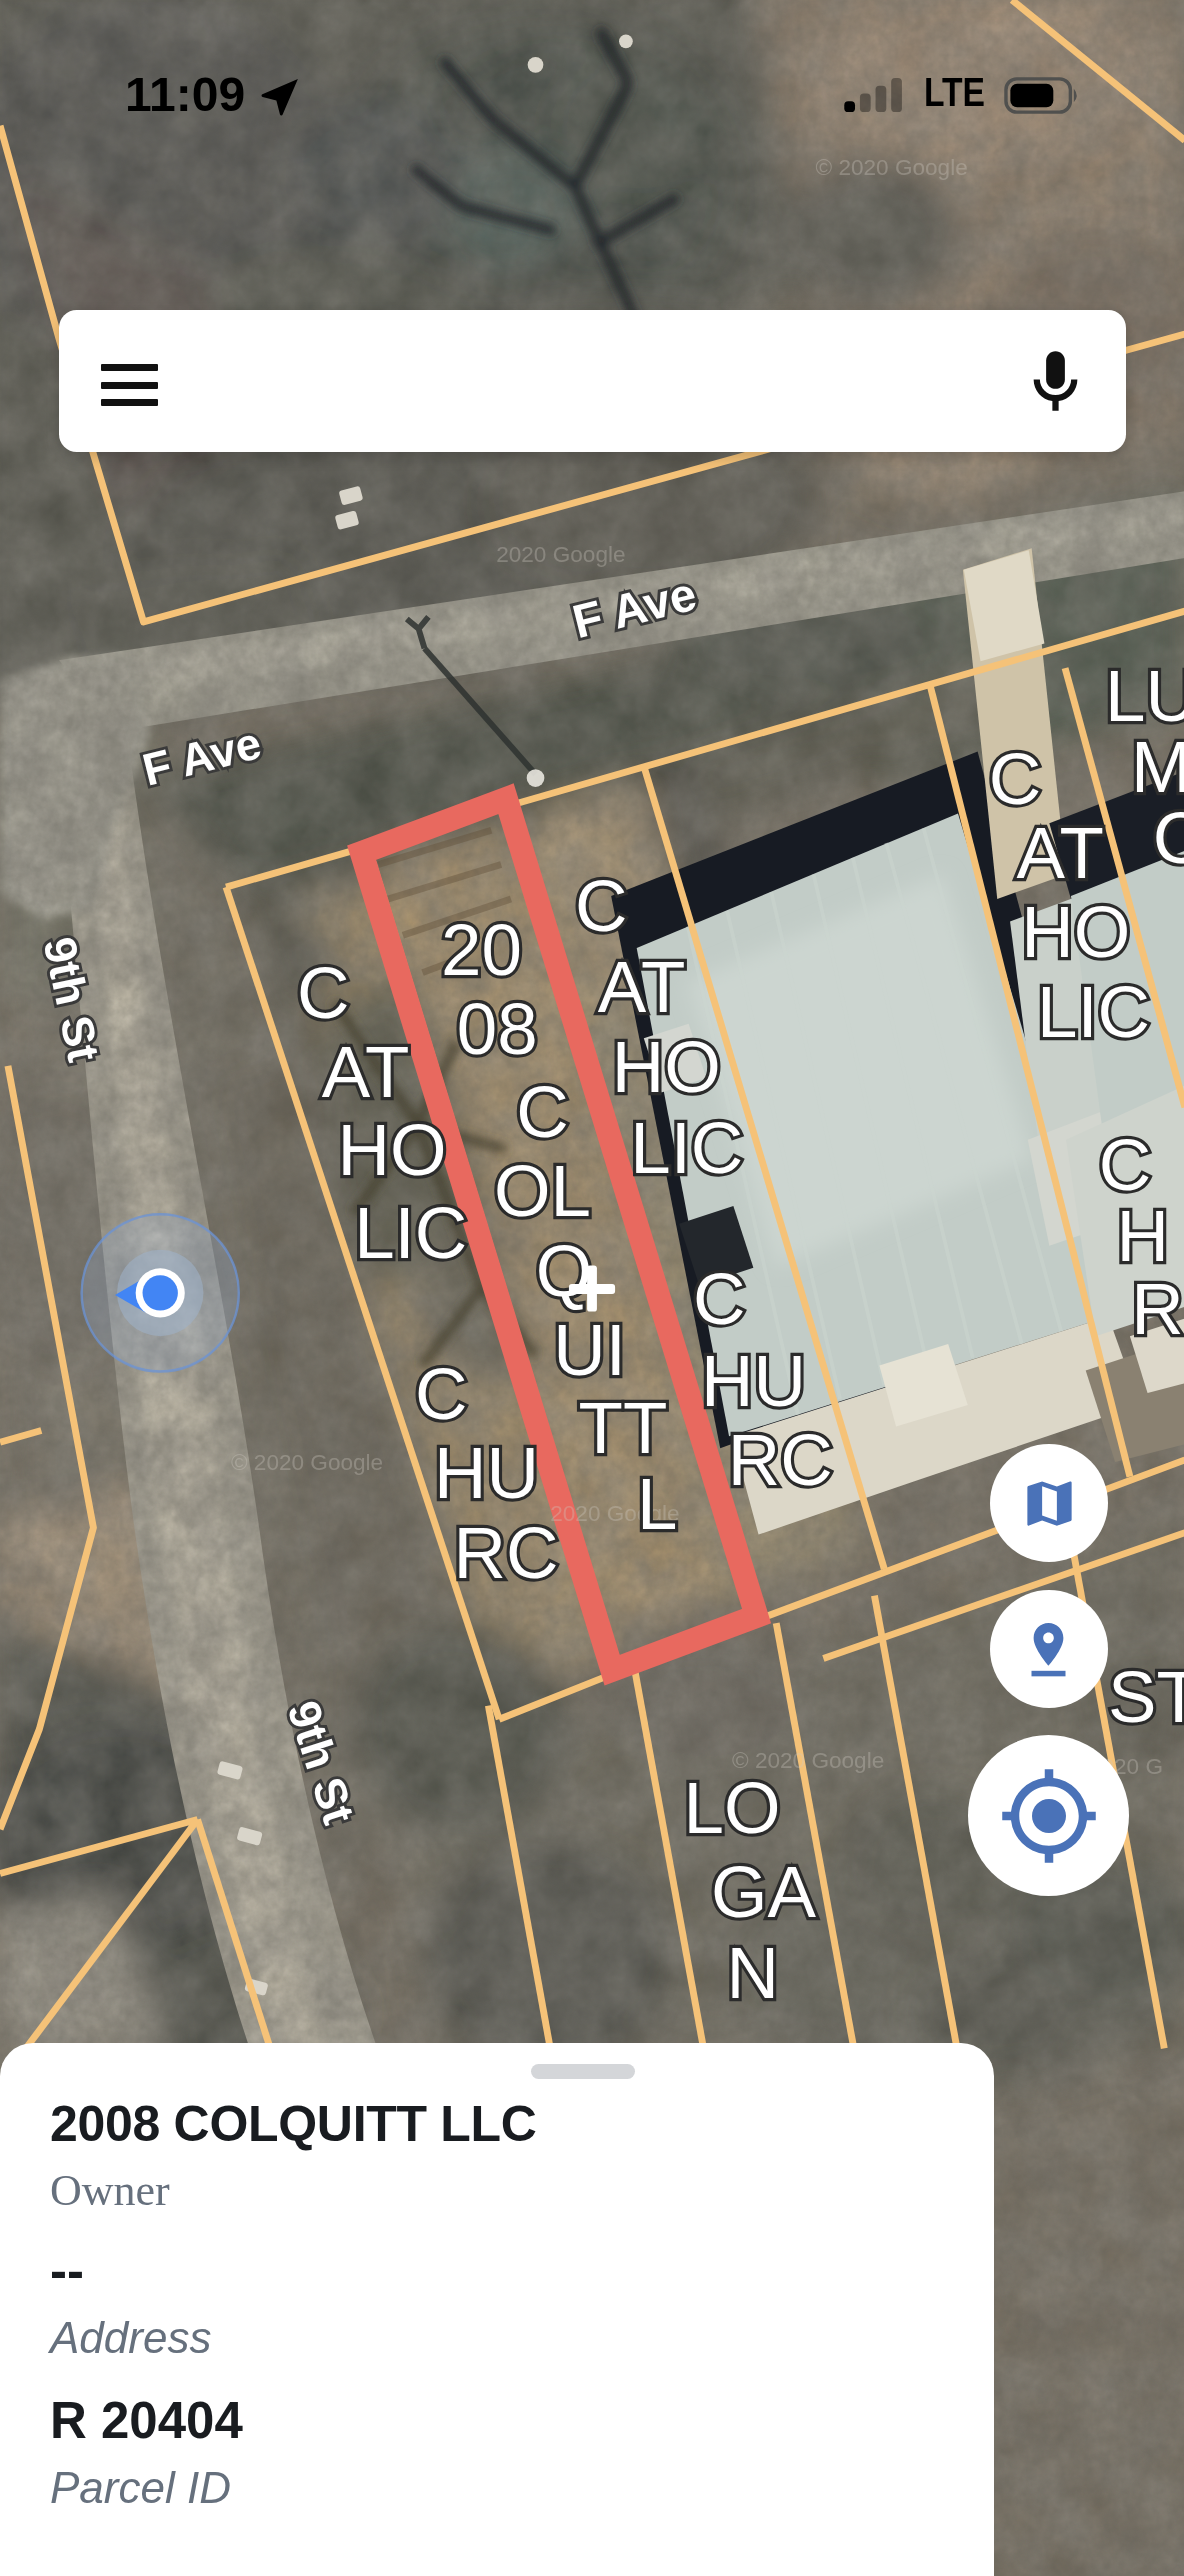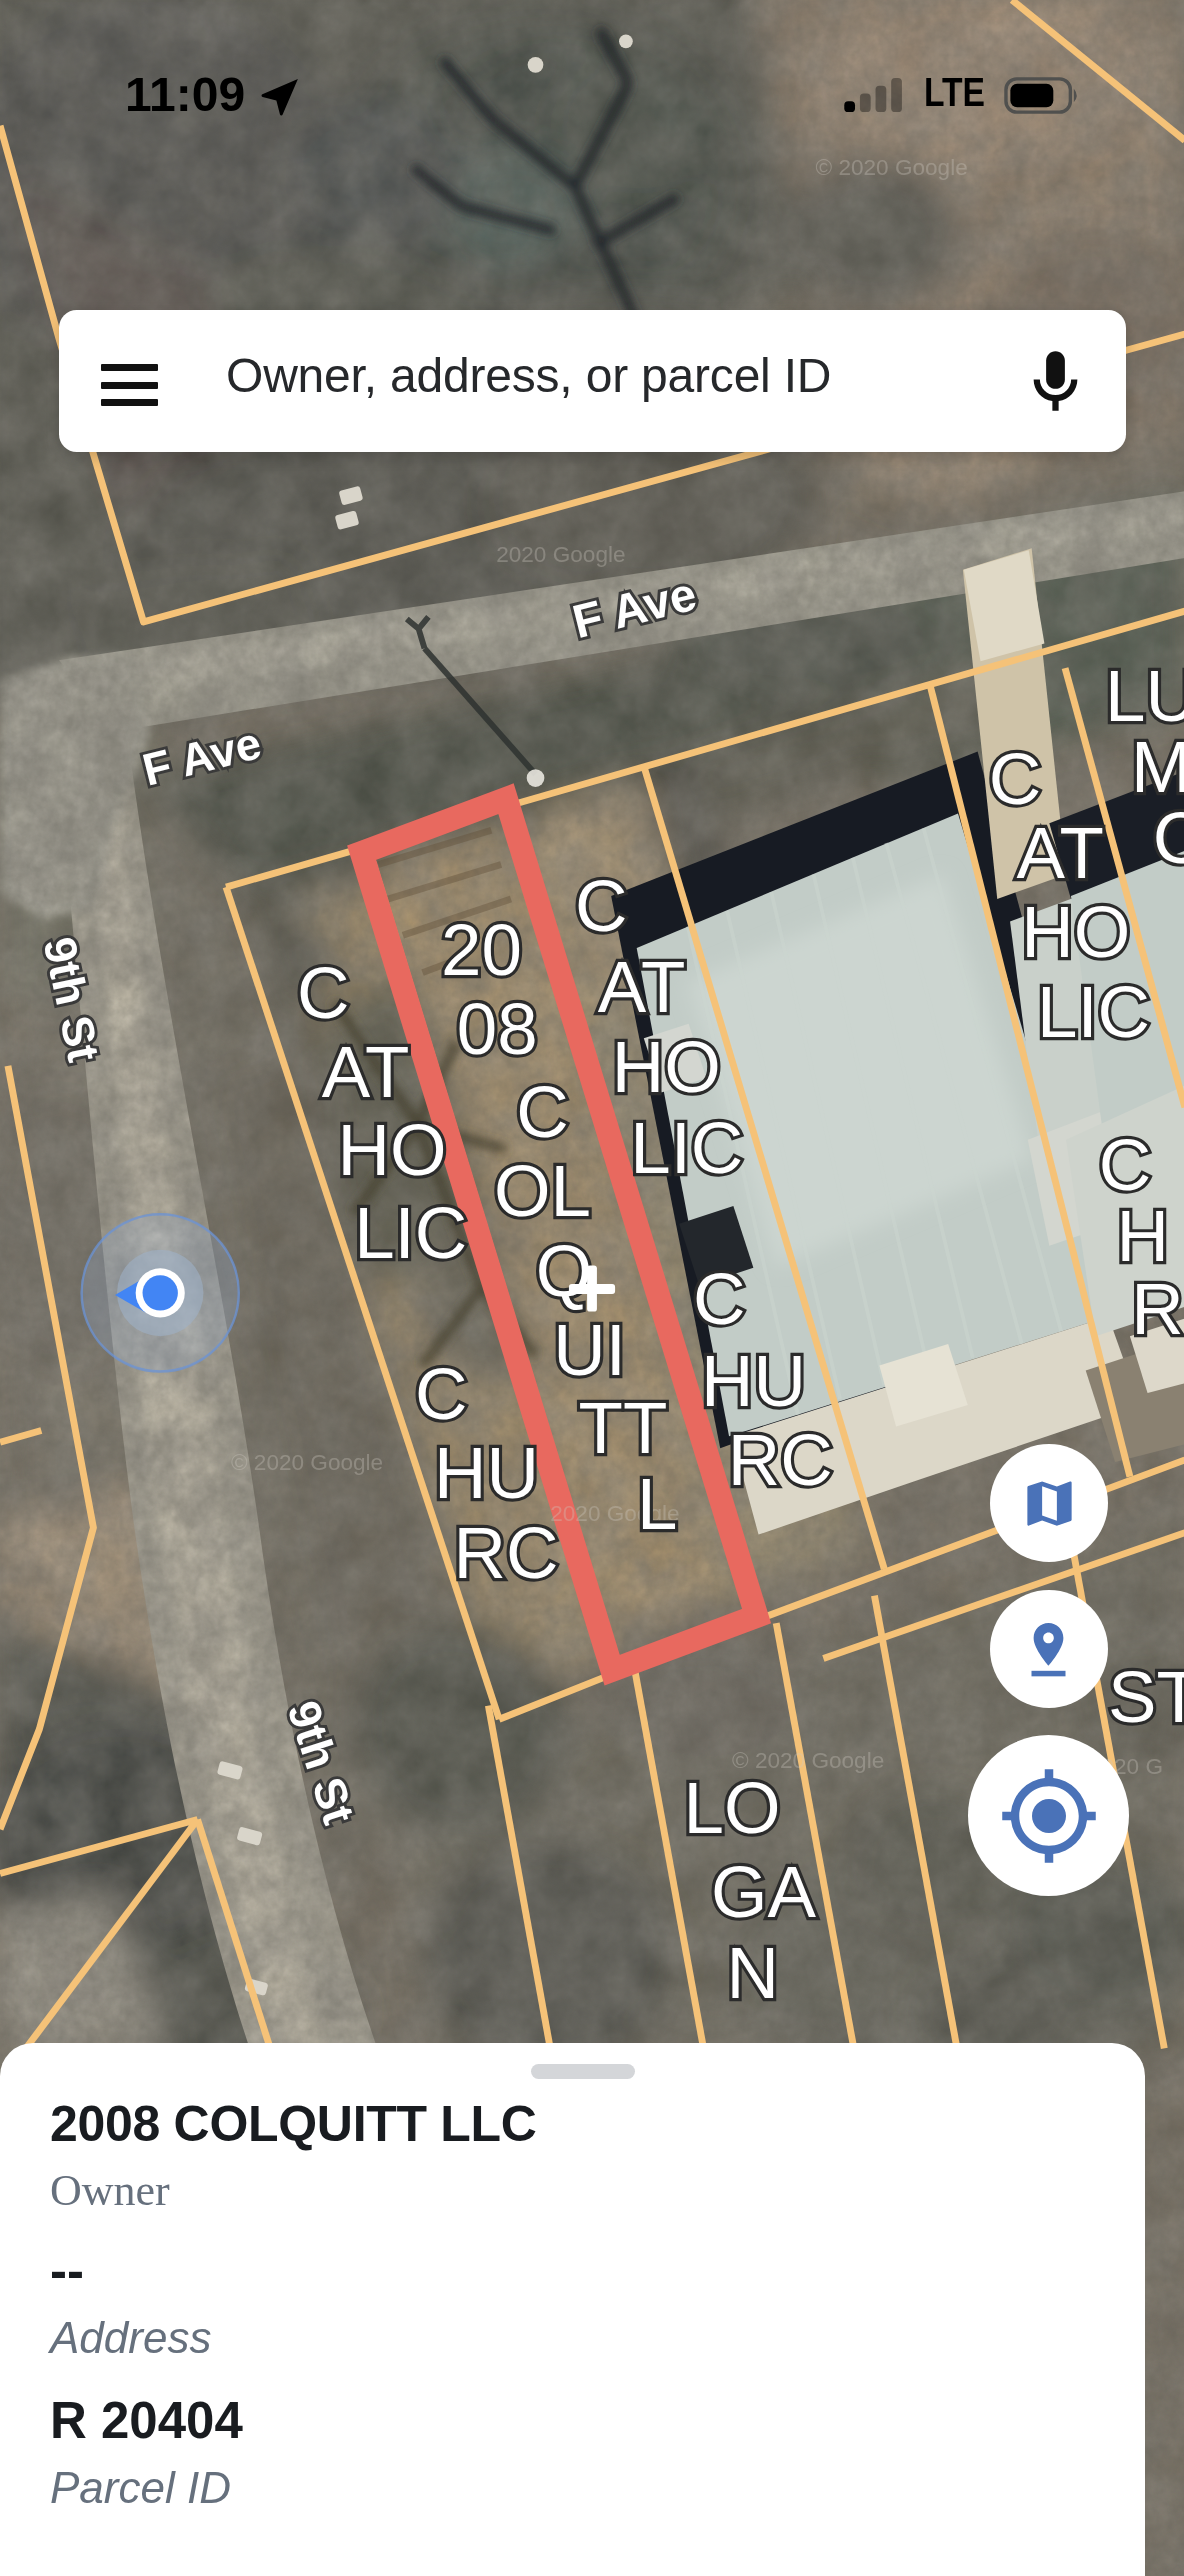--- a/index.html
+++ b/index.html
@@ -12,21 +12,21 @@
   .lte{position:absolute;left:924px;top:69px;font-size:41px;font-weight:700;transform:scaleX(0.82);transform-origin:left top;}
   
   .search{position:absolute;left:59px;top:310px;width:1067px;height:142px;background:#fff;
           border-radius:17.7px;box-shadow:0 5.9px 13.8px rgba(0,0,0,0.18);}
   .search .placeholder{position:absolute;left:167px;top:38px;font-size:48px;letter-spacing:-0.2px;color:#26282b;}
   .burger{position:absolute;left:42px;top:54px;width:57px;height:43px;}
   .burger div{height:6.9px;background:#111;border-radius:1px;margin-bottom:10.8px;}
   
   .mbtn{position:absolute;background:#fff;border-radius:50%;}
   
-  .sheet{position:absolute;left:0;top:2043px;width:1145px;height:533px;background:#fff;
+  .sheet{position:absolute;left:0;top:2043px;width:994px;height:533px;background:#fff;
          border-radius:33px 33px 0 0;}
   .handle{position:absolute;left:531px;top:20.6px;width:104px;height:15.7px;border-radius:7.9px;background:#d4d6d9;}
   .sheet .h{position:absolute;left:50px;font-size:51px;font-weight:700;color:#191c20;}
   .sheet .l{position:absolute;left:50px;font-size:44px;color:#66707d;}
 </style>
 </head>
 <body>
 
 <svg id="map" viewBox="0 0 1206 2622" xmlns="http://www.w3.org/2000/svg">
   <defs>
@@ -363,21 +363,20 @@
 </div>
 
 <div class="search">
 
   <div class="burger">
       <div></div>
       <div></div>
       <div></div>
     </div>
 
-  <div class="placeholder">Owner, address, or parcel ID</div>
 
   <svg style="position:absolute;left:959px;top:35px" width="75" height="75" viewBox="0 0 24 24">
     <path d="M12 14c1.66 0 3-1.34 3-3V5c0-1.66-1.34-3-3-3S9 3.34 9 5v6c0 1.66 1.34 3 3 3z" fill="#111"></path>
     <path d="M17 11c0 2.76-2.24 5-5 5s-5-2.24-5-5H5c0 3.53 2.61 6.43 6 6.92V21h2v-3.08c3.39-.49 6-3.39 6-6.92h-2z" fill="#111"></path>
   </svg>
 </div>
 
 <div class="mbtn" style="left:990px;top:1444px;width:118px;height:118px;">
   <svg style="position:absolute;left:29.5px;top:27.5px" width="59" height="63" viewBox="0 0 24 24">
     <path d="M20.5 3l-.16.03L15 5.1 9 3 3.36 4.9c-.21.07-.36.25-.36.48V20.5c0 .28.22.5.5.5l.16-.03L9 18.9l6 2.1 5.64-1.9c.21-.07.36-.25.36-.48V3.5c0-.28-.22-.5-.5-.5zM15 19l-6-2.11V5l6 2.11V19z" fill="#4a72b8"></path>

